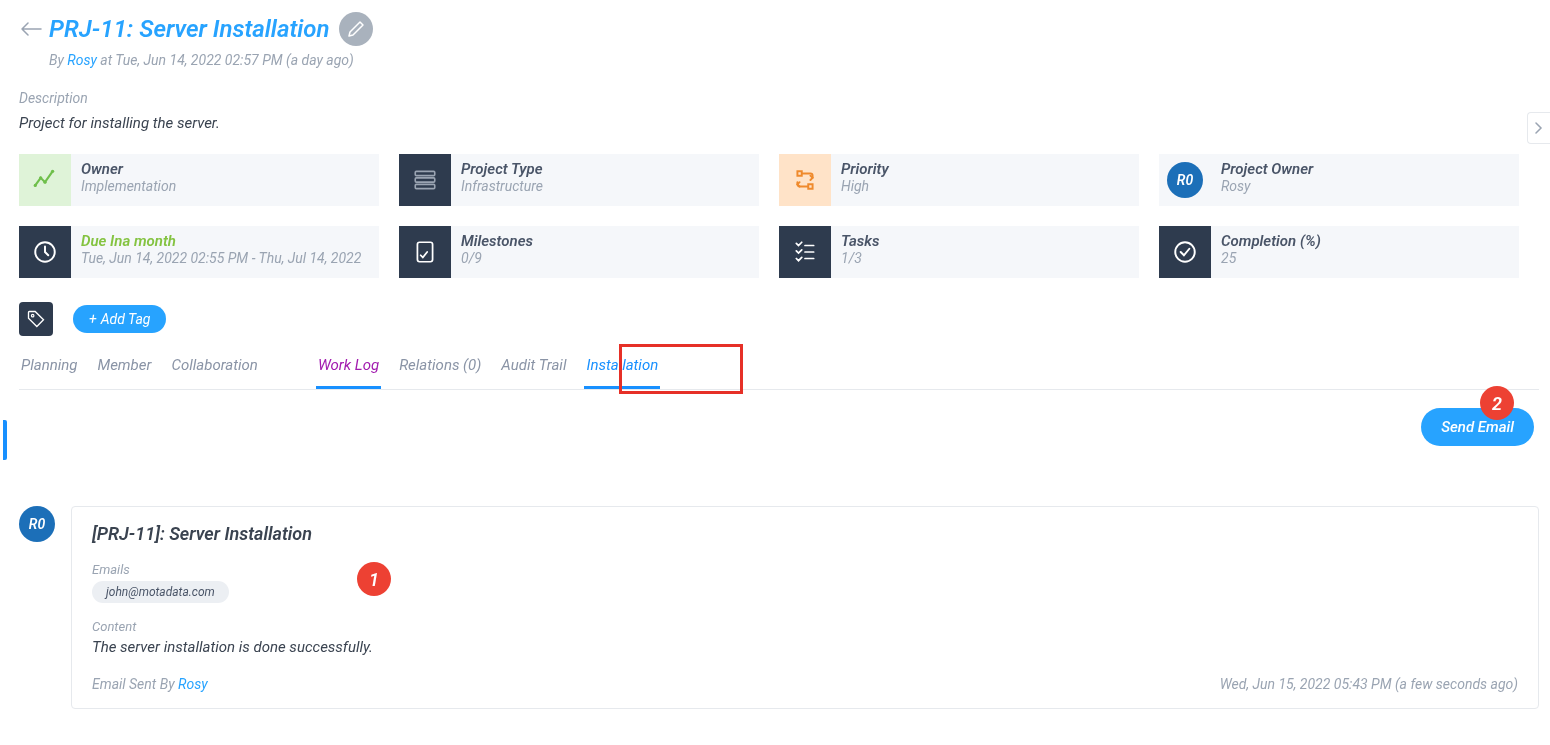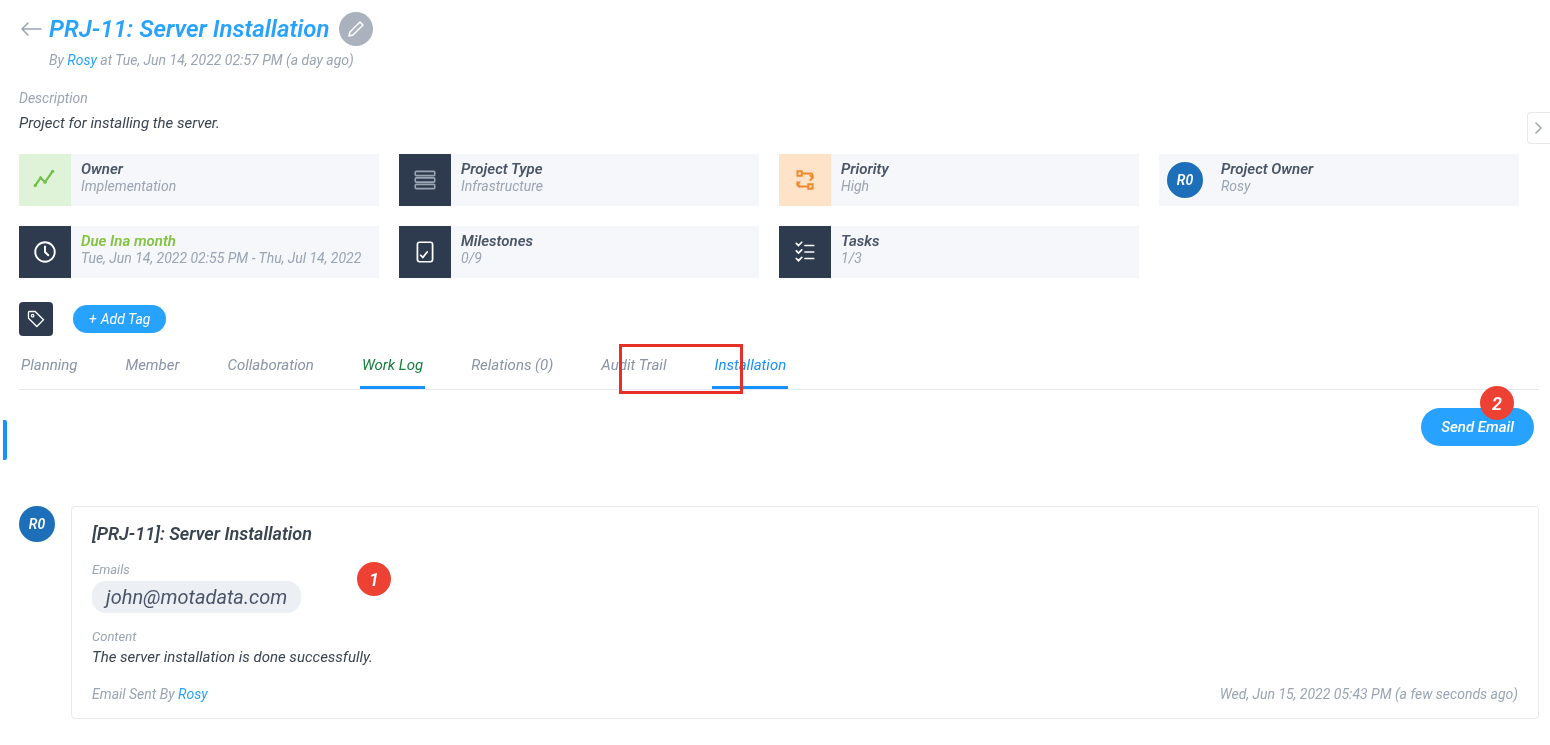--- a/index.html
+++ b/index.html
@@ -43,36 +43,36 @@
   .icon-priority { background: var(--orange-light); }
   .icon-dark { background: var(--dark-icon-bg); color:#fff; }
   .icon-owner { background: var(--blue-dark); color:#fff; width:36px; height:36px; border-radius:50%; margin:8px; display:flex; align-items:center; justify-content:center; font-size:14px; font-weight:600; }
   .card-owner .icon-wrap { width:52px; display:flex; align-items:center; justify-content:center; }
   .due-label { color:#84c341; font-weight:600; font-size:15px; }
 
   .tag-row { display:flex; align-items:center; gap:20px; margin-top:24px; }
   .tag-icon-box { width:34px; height:34px; background: var(--dark-icon-bg); border-radius:4px; display:flex; align-items:center; justify-content:center; color:#fff; }
   .add-tag-btn { background: var(--blue-bright); color:#fff; padding:6px 16px; border-radius:18px; font-size:14px; display:flex; align-items:center; gap:4px; cursor:pointer; }
 
-  .tabs { display:flex; gap:44px; border-bottom:1px solid var(--border); margin-top:12px; width:1520px; position:relative; }
+  .tabs { display:flex; gap:16px; border-bottom:1px solid var(--border); margin-top:12px; width:1520px; position:relative; }
   .tab { padding:8px 2px 12px 2px; color: var(--text-muted); font-size:15px; cursor:pointer; border-bottom:2px solid transparent; }
   .tab.active-blue { color: var(--blue-bright); border-bottom:3px solid var(--blue-bright); }
   .notif-red-outline { position:absolute; border:3px solid #e63027; pointer-events:none; }
 
   .send-email-row { display:flex; justify-content:flex-end; margin-top:18px; width:1515px; position:relative; }
   .send-email-btn { background: var(--blue-bright); color:#fff; padding:10px 20px; border-radius:22px; font-size:15px; font-weight:500; cursor:pointer; }
 
   .annot { position:absolute; width:34px; height:34px; border-radius:50%; background: var(--red); color:#fff; display:flex; align-items:center; justify-content:center; font-size:18px; font-weight:600; z-index:5; }
 
   .notif-entry { display:flex; gap:16px; margin-top:60px; width:1520px; }
   .avatar { width:36px; height:36px; border-radius:50%; background: var(--blue-dark); color:#fff; font-size:14px; font-weight:600; display:flex; align-items:center; justify-content:center; flex-shrink:0; margin-top:0; }
   .notif-card { flex:1; border:1px solid var(--border); border-radius:4px; padding:16px 20px; position:relative; }
   .notif-card .subject { font-size:18px; font-weight:600; color:#3a4350; margin-bottom:18px; }
   .field-label { color: var(--text-light); font-size:13px; margin-bottom:4px; }
-  .email-chip { display:inline-block; background:#eceff3; color:#4a5568; padding:4px 14px; border-radius:14px; font-size:20px; }
+  .email-chip { display:inline-block; background:#eceff3; color:#4a5568; padding:4px 14px; border-radius:14px; font-size:12px; }
   .content-text { color:#3a4350; font-size:15px; margin-top:4px; }
   .sent-row { display:flex; justify-content:space-between; margin-top:20px; color: var(--text-light); font-size:14px;gap:32px; }
   .sent-row .by a { color: var(--blue-bright); text-decoration:none; }
 
   .side-toggle { position:absolute; right:0; top:112px; width:22px; height:30px; border:1px solid var(--border); border-right:none; display:flex; align-items:center; justify-content:center; color:#9aa4b2; cursor:pointer; background:#fff; border-radius:4px 0 0 4px; }
 </style>
 </head>
 <body>
 
 <div class="page">
@@ -193,40 +193,52 @@
             <path d="M4 6l2 2 3-3M4 13l2 2 3-3M4 20l2 2 3-3" stroke="#fff" stroke-width="1.6" stroke-linecap="round" transform="translate(0,-2)"></path>
             <path d="M12 6h8M12 12h8M12 18h8" stroke="#fff" stroke-width="1.6" stroke-linecap="round"></path>
           </svg>
       </div>
       <div class="texts">
         <span class="label">Tasks</span>
         <span class="value">1/3</span>
       </div>
     </div>
 
+    <div class="card">
+      <div class="icon icon-dark">
+        <svg width="26" height="26" viewBox="0 0 24 24" fill="none">
+            <circle cx="12" cy="12" r="9" stroke="#fff" stroke-width="1.8"></circle>
+            <path d="M8 12l3 3 5-6" stroke="#fff" stroke-width="1.8" stroke-linecap="round"></path>
+          </svg>
+      </div>
+      <div class="texts">
+        <span class="label">Completion (%)</span>
+        <span class="value">25</span>
+      </div>
+    </div>
   </div>
 
   <div class="tag-row">
     <div class="tag-icon-box">
       <svg width="20" height="20" viewBox="0 0 24 24" fill="none">
           <path d="M3 11V4a1 1 0 011-1h7l10 10-8 8L3 11z" stroke="#fff" stroke-width="1.6"></path>
           <circle cx="8" cy="8" r="1.5" stroke="#fff" stroke-width="1.4"></circle>
         </svg>
     </div>
     <div class="add-tag-btn">
       <span>+</span>
       <span>Add Tag</span>
     </div>
   </div>
 
   <div class="tabs" style="position:relative;">
     <div class="tab">Planning</div>
     <div class="tab">Member</div>
     <div class="tab">Collaboration</div>
-    <div class="tab active-blue" style="border-bottom-color:#1890ff; color:#15803d;">Work Log</div>
+    <div class="tab active-blue" style="border-bottom-color:#1890ff; color:#a21caf;margin-left:40px;">Work Log</div>
     <div class="tab">Relations (0)</div>
     <div class="tab">Audit Trail</div>
     <div class="tab" style="color:#1890ff; border-bottom:3px solid #1890ff;">Installation</div>
 
     <div class="notif-red-outline" style="left:600px; top:-4px; width:118px; height:44px;"></div>
   </div>
 
   <div class="send-email-row">
     <div class="annot" style="top:-22px; right:20px;">2</div>
     <div class="send-email-btn">Send Email</div>

